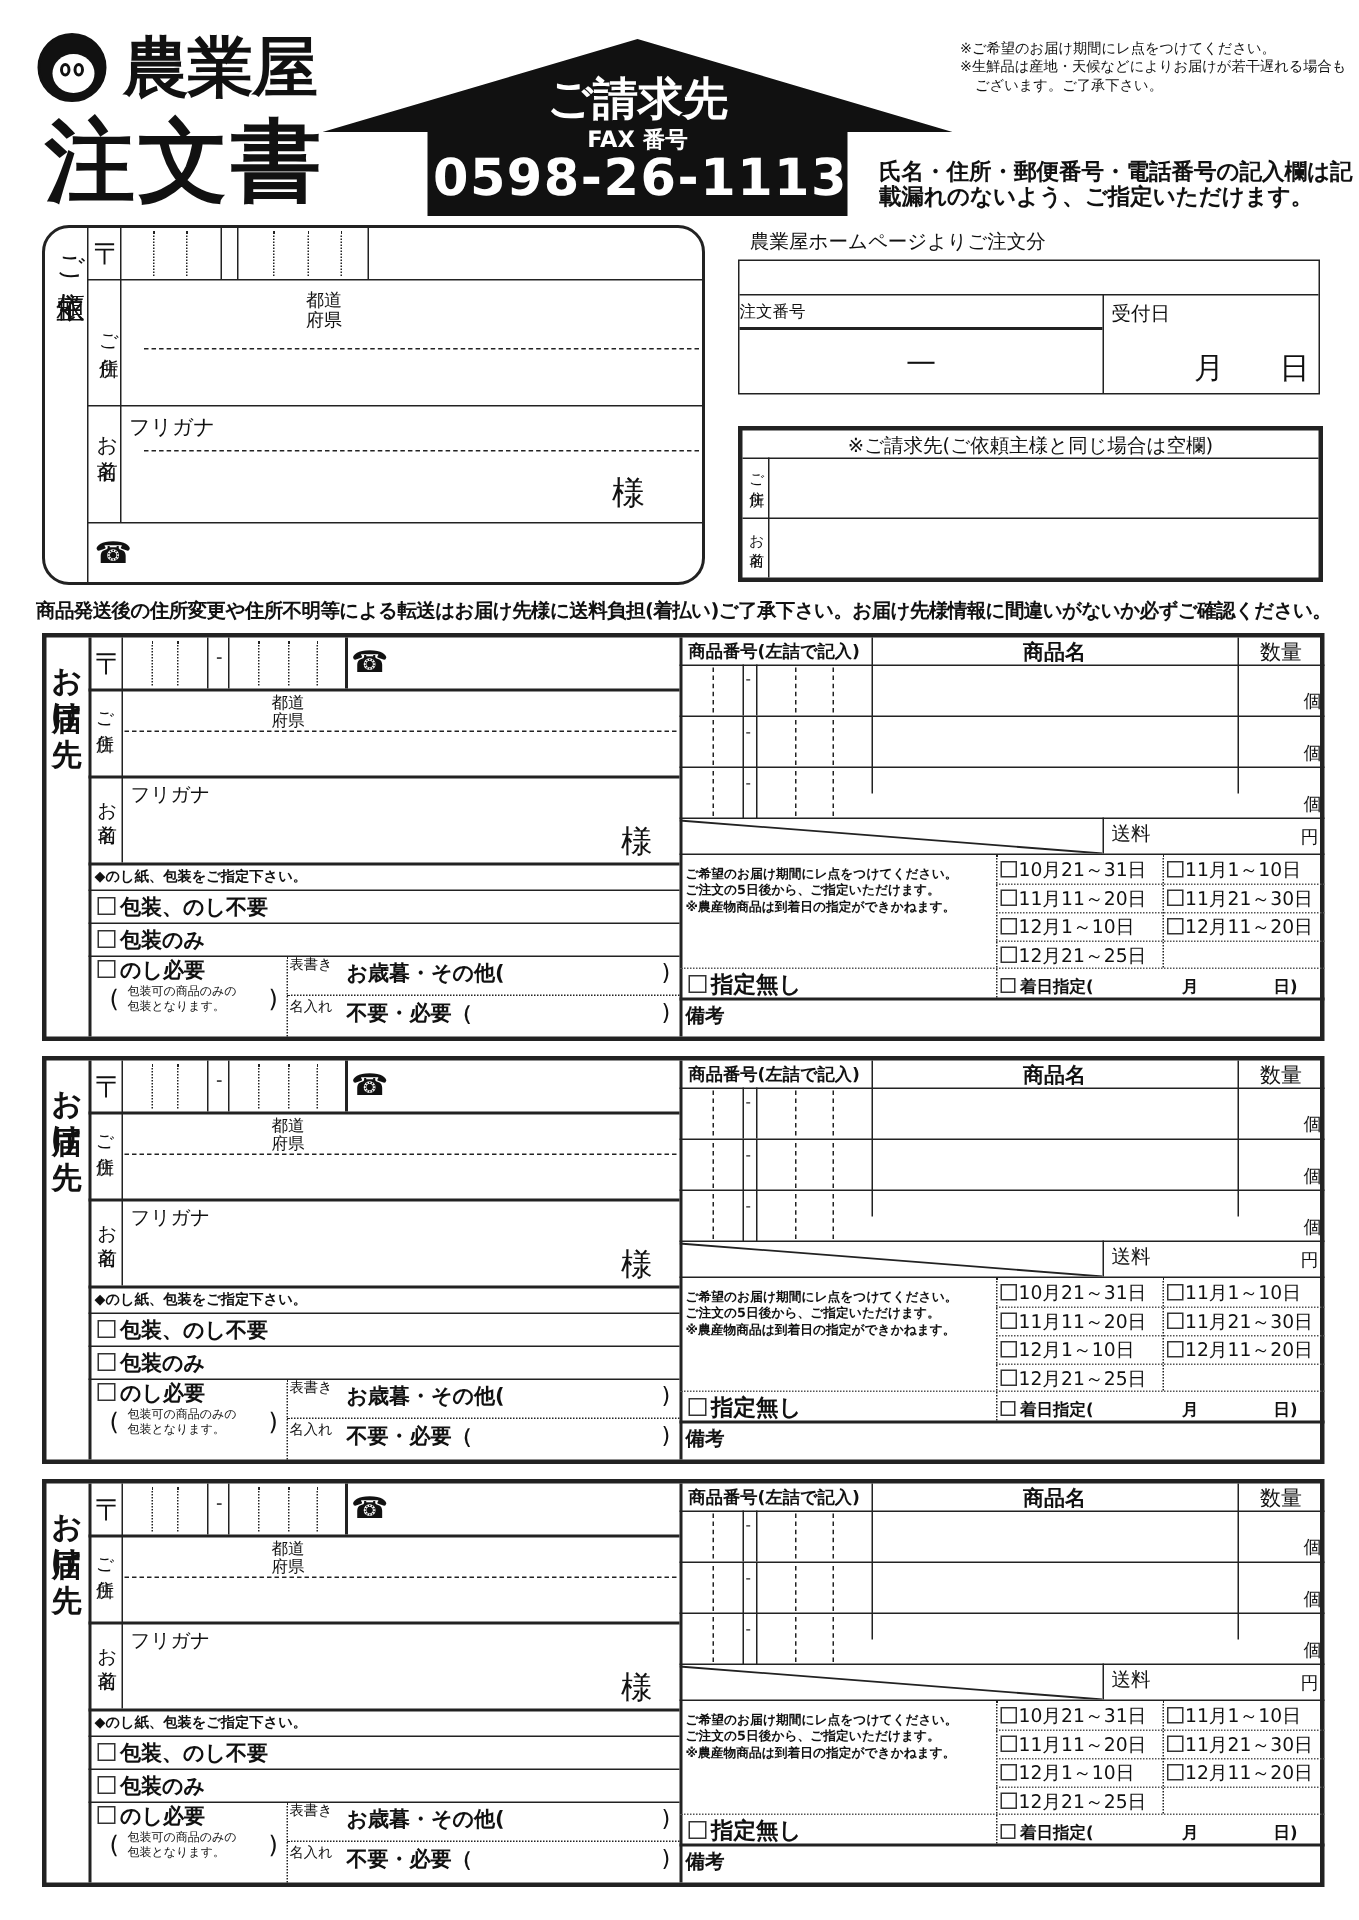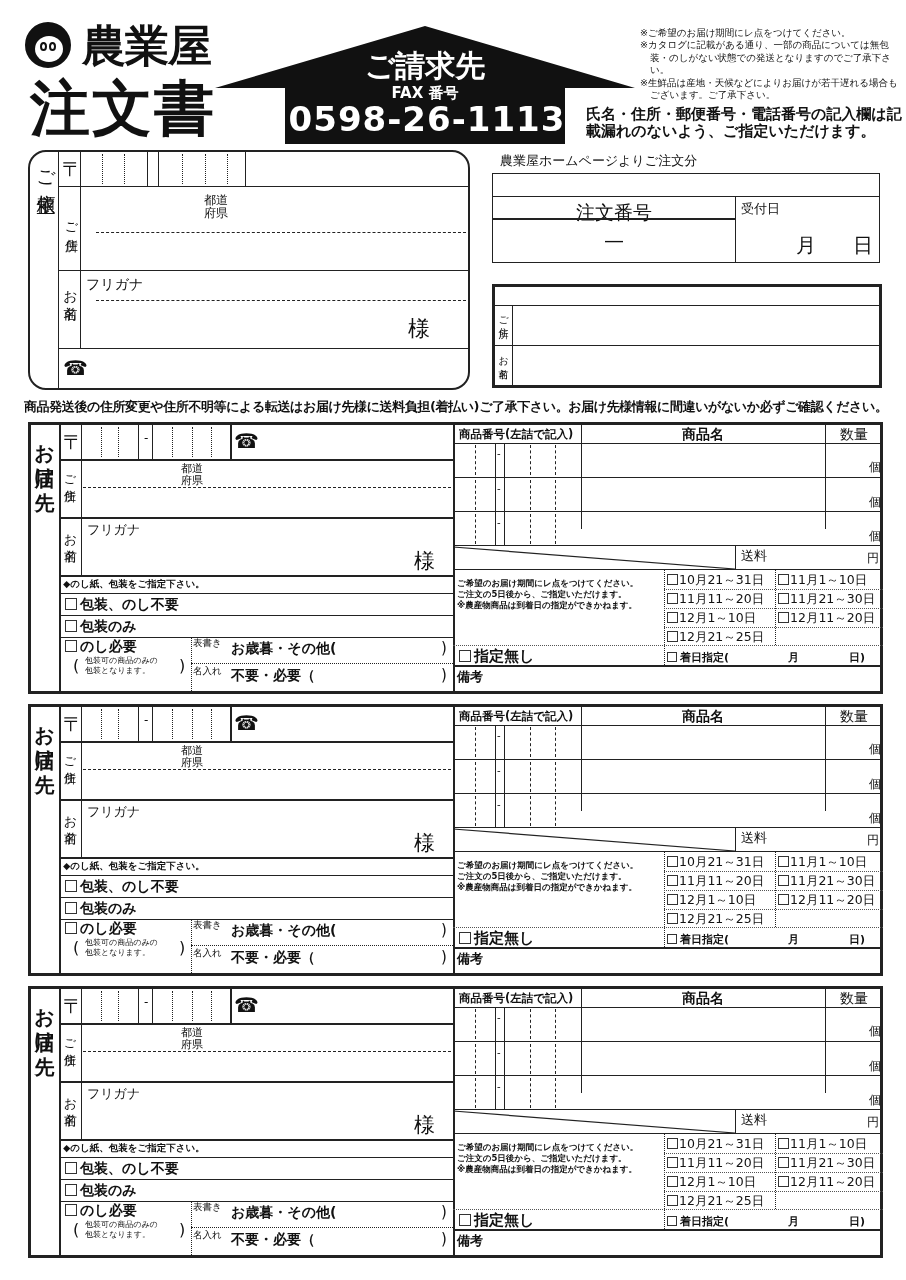--- a/index.html
+++ b/index.html
@@ -49,21 +49,20 @@
 <div id="logo-top" class="abs">農業屋</div>
 <div id="logo-main" class="abs">注文書</div>
 <svg id="arrow" class="abs" viewBox="0 0 420 118">
  <polygon points="210,0 420,62 350,62 350,118 70,118 70,62 0,62" fill="#111"></polygon>
 </svg>
 <div id="arrow-title" class="abs">ご請求先</div>
 <div id="arrow-fax" class="abs">FAX 番号</div>
 <div id="arrow-num" class="abs">0598-26-1113</div>
 <div id="notes" class="abs">
  <div>※ご希望のお届け期間にレ点をつけてください。</div>
- <div>※カタログに記載がある通り、一部の商品については無包装・のしがない状態での発送となりますのでご了承下さい。</div>
  <div>※生鮮品は産地・天候などによりお届けが若干遅れる場合もございます。ご了承下さい。</div>
 </div>
 <div id="warn" class="abs">氏名・住所・郵便番号・電話番号の記入欄は記載漏れのないよう、ご指定いただけます。</div>
 
 <div id="req" class="abs">
  <div class="vtxt" style="left:4px;top:6px;font-size:19px">ご依頼主</div>
  <div class="vl" style="left:28px;top:0;height:236px"></div>
  <div class="hl" style="left:28px;top:34px;width:410px"></div>
  <div class="hl" style="left:28px;top:118px;width:410px"></div>
  <div class="hl" style="left:28px;top:196px;width:410px"></div>
@@ -94,29 +93,30 @@
     </div>
  <div style="position:absolute;left:378px;top:162px;font-size:22px">様</div>
  <div class="tel" style="position:absolute;left:33px;top:204px">☎</div>
  <div style="position:absolute;left:60px;top:198px;width:376px;height:36px"></div>
 </div>
 
 <div id="hp-label" class="abs">農業屋ホームページよりご注文分</div>
 <div id="office" class="abs">
  <div class="hl" style="left:0;top:22px;width:386px"></div>
  <div class="vl" style="left:242px;top:22px;height:66px"></div>
- <div style="position:absolute;left:0;top:26px;width:242px;text-align:center;font-size:19px">注文番号</div>
+ <div style="position:absolute;left:0;top:26px;width:242px;font-size:11px">注文番号</div>
  <div class="hl" style="left:0;top:44px;width:242px;border-top-width:2px"></div>
  <div style="position:absolute;left:0;top:54px;width:242px;text-align:center;font-size:20px">—</div>
  <div style="position:absolute;left:248px;top:26px;font-size:13px">受付日</div>
  <div style="position:absolute;left:303px;top:58px;font-size:20px">月</div>
  <div style="position:absolute;left:360px;top:58px;font-size:20px">日</div>
 </div>
 
 <div id="billing" class="abs">
+ <div style="position:absolute;left:0;top:1px;width:100%;text-align:center;font-size:13px">※ご請求先(ご依頼主様と同じ場合は空欄)</div>
  <div class="hl" style="left:0;top:18px;width:384px"></div>
  <div class="hl" style="left:0;top:58px;width:384px"></div>
  <div class="vl" style="left:17px;top:18px;height:80px"></div>
  <div class="vtxt" style="left:2px;top:22px;font-size:10px;line-height:12px">ご住所</div>
  <div class="vtxt" style="left:2px;top:62px;font-size:10px;line-height:12px">お名前</div>
  <div style="position:absolute;left:19px;top:20px;width:362px;height:37px"></div>
  <div style="position:absolute;left:19px;top:60px;width:362px;height:37px"></div>
 </div>
 
 <div id="notice" class="abs">商品発送後の住所変更や住所不明等による転送はお届け先様に送料負担(着払い)ご了承下さい。お届け先様情報に間違いがないか必ずご確認ください。</div>

